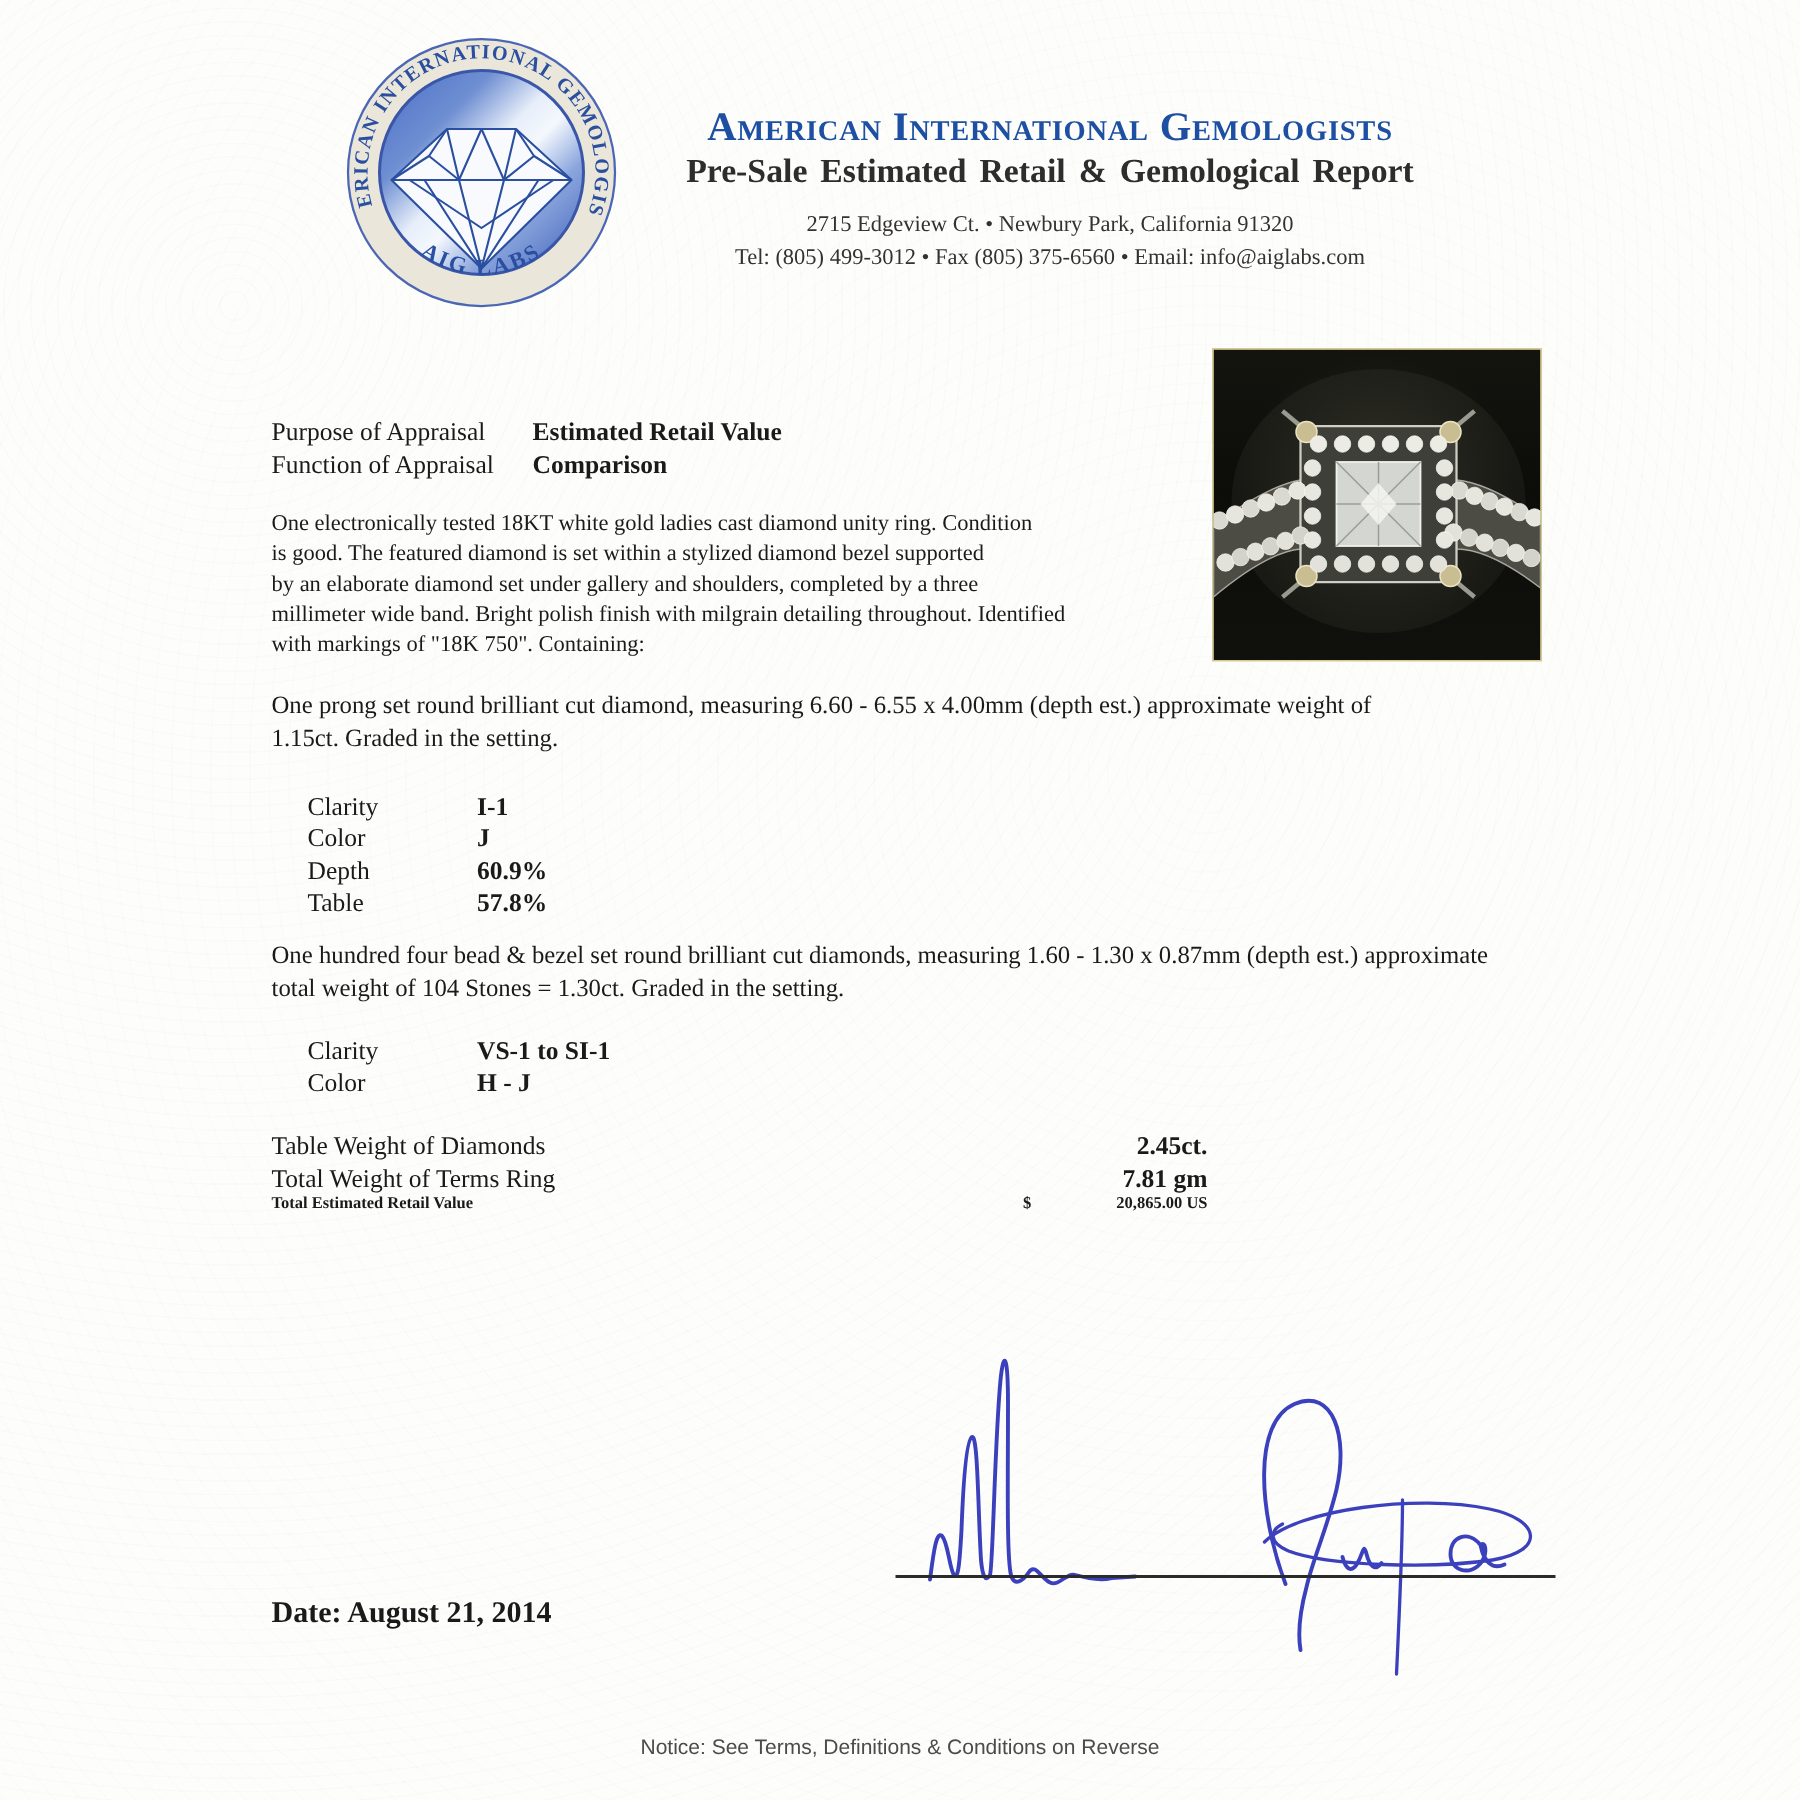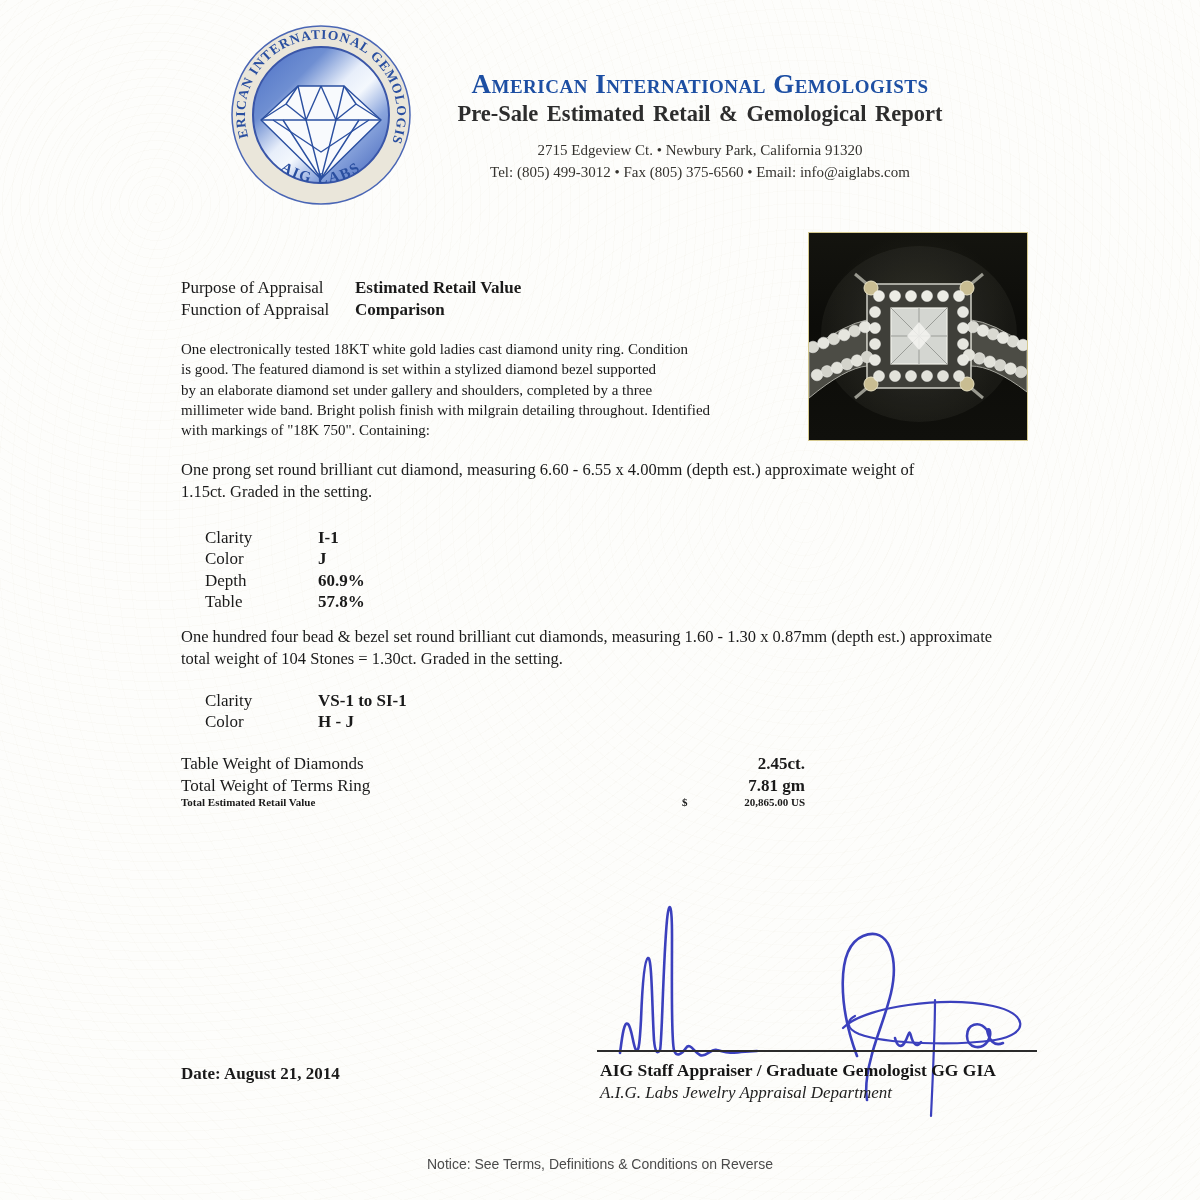--- a/index.html
+++ b/index.html
@@ -42,21 +42,21 @@
   .weight-row{display:flex;justify-content:space-between;}
   .retail{left:181px;top:781px;width:624px;font-size:11px;position:absolute;margin-top:15px;}
   .retail .currency{position:absolute;left:501px;top:0;font-weight:bold;}
   .retail .amount{position:absolute;right:0;top:0;font-weight:bold;}
   
   .sig-svg{position:absolute;left:595px;top:888px;width:450px;height:235px;pointer-events:none;}
   .sig-line{position:absolute;left:597px;top:1050px;width:440px;height:2px;background:#2b2b2b;}
   .signer{position:absolute;left:600px;top:1060px;}
   .signer-title{font-size:17.5px;font-weight:bold;color:#161616;}
   .signer-dept{font-size:17px;font-style:italic;color:#222;margin-top:2px;}
-  .date-line{position:absolute;left:181px;top:1064px;font-size:17px;font-weight:bold;}
+  .date-line{position:absolute;left:181px;top:1064px;font-size:20px;font-weight:bold;}
   
   .notice{position:absolute;left:0;top:1156px;width:100%;text-align:center;
     font-family:"Liberation Sans", sans-serif;font-size:14px;color:#4b4b4b;}
 </style>
 </head>
 <body>
 
 <div class="page">
 
   <div class="logo">
@@ -244,21 +244,17 @@
     <g fill="none" stroke="#3b40bd" stroke-width="2.6" stroke-linecap="round" stroke-linejoin="round">
       <path d="M25,165 C27,150 29,132 33,136 C37,140 38,158 41,162 C44,166 45,150 46,132 C47,105 49,72 53,70 C57,68 57,120 59,152 C60,163 62,167 65,162 C67,157 68,75 72,32 C74,12 77,14 77,48 C77,95 76,150 79,162 C81,170 87,166 91,160 C95,154 99,164 105,167 C111,170 116,160 122,162 C129,164 138,166 146,164 L162,163"></path>
       <path d="M262,168 C244,120 240,60 268,48 C294,37 304,70 296,105 C290,130 280,152 276,170 C272,185 270,200 272,212"></path>
       <path d="M248,140 C270,118 350,108 398,118 C432,125 436,146 400,152 C360,158 290,156 264,146 C250,140 252,132 260,128" stroke-width="2.2"></path>
       <path d="M300,150 C302,158 306,161 310,154 C314,147 314,140 316,148 C318,156 322,160 326,154"></path>
       <path d="M340,112 C340,145 338,185 336,228" stroke-width="2.2"></path>
       <path d="M392,142 C384,132 372,136 372,148 C372,160 386,163 393,153 C397,146 395,139 392,142 C394,152 399,159 408,155"></path>
     </g>
   </svg>
   <div class="sig-line"></div>
-  <div class="signer">
-    <div class="signer-title">AIG Staff Appraiser / Graduate Gemologist GG GIA</div>
-    <div class="signer-dept">A.I.G. Labs Jewelry Appraisal Department</div>
-  </div>
   <div class="date-line">Date: August 21, 2014</div>
 
   <div class="notice">Notice: See Terms, Definitions &amp; Conditions on Reverse</div>
 
 </div>
 
 </body></html>

